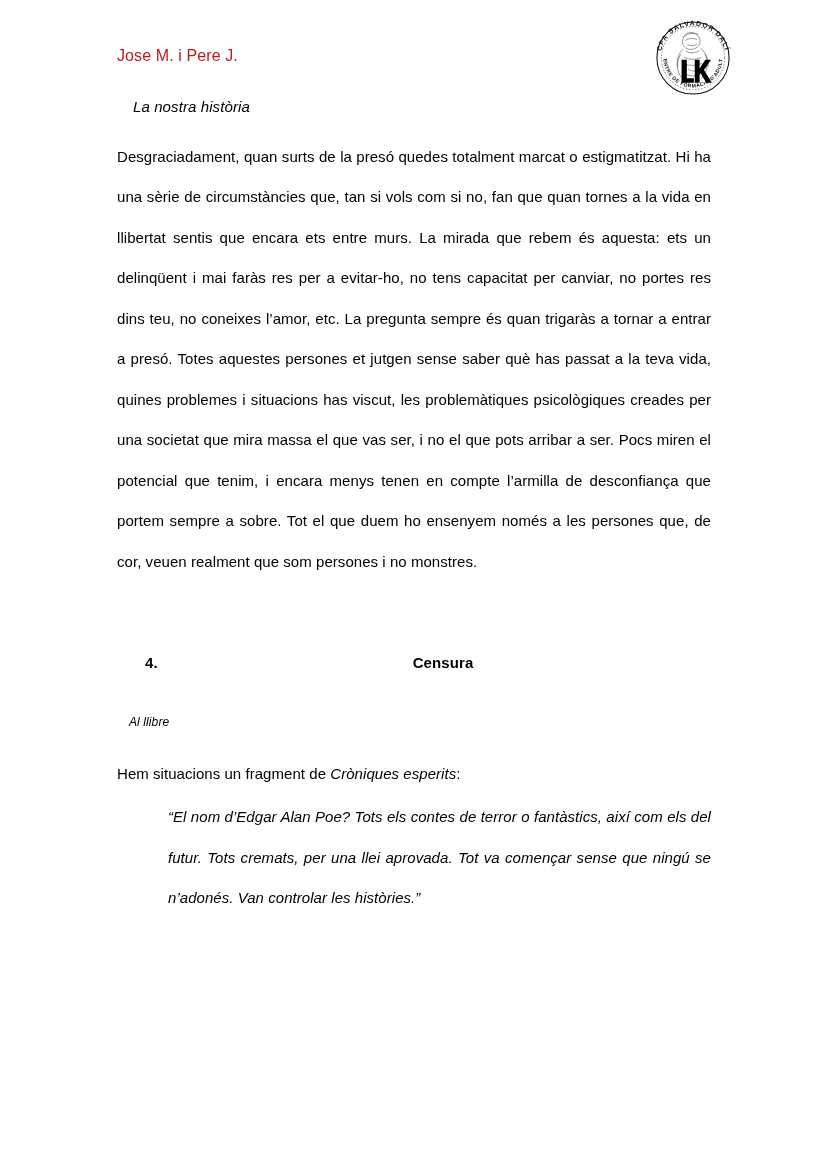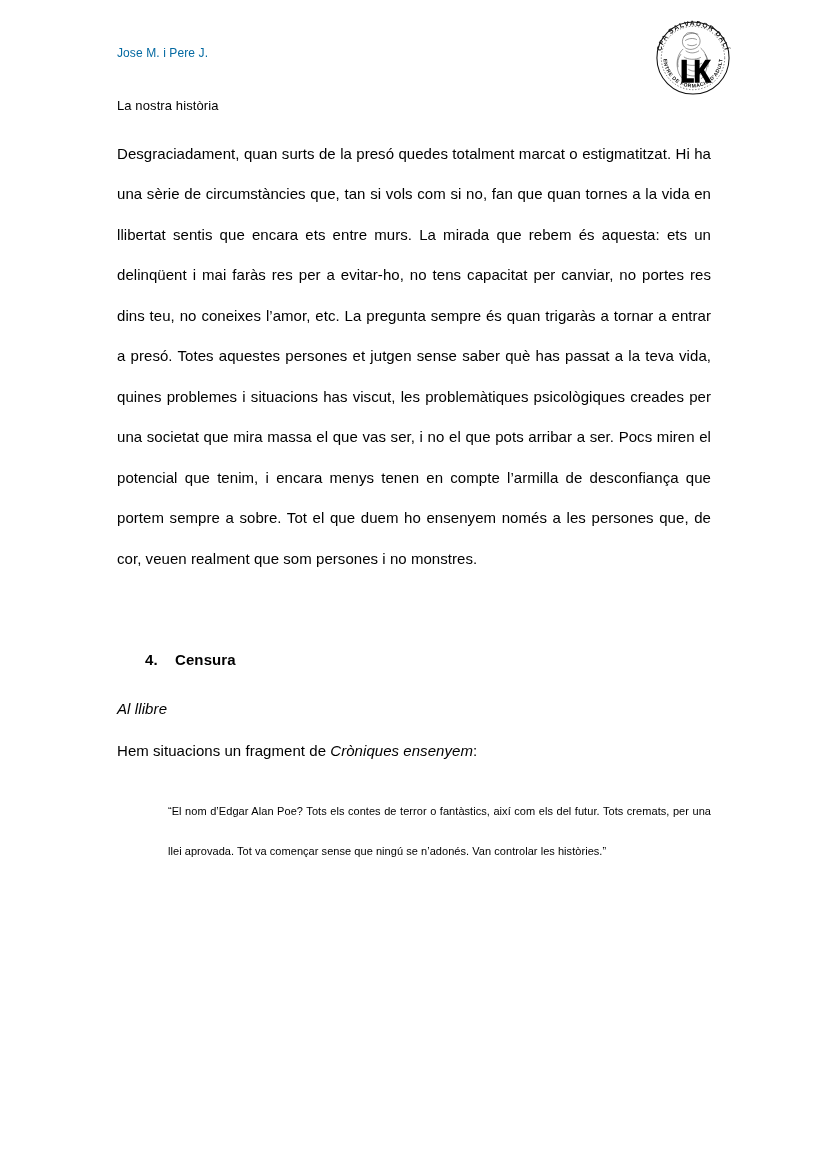--- a/index.html
+++ b/index.html
@@ -26,23 +26,23 @@
   
   .header {
     position: absolute;
     top: 46px;
     left: 117px;
     right: 84px;
     height: 30px;
   }
 
   .header-author {
-    font-size: 12px;
+    font-size: 16px;
     line-height: 1.2;
-    color: #0369a1;
+    color: #b91c1c;
     letter-spacing: 0.1px;
   }
 
   
   .stamp {
     position: absolute;
     top: 14px;
     right: 89px;
     width: 88px;
     height: 88px;
@@ -56,23 +56,24 @@
 
   
   .content {
     position: absolute;
     top: 96px;
     left: 117px;
     width: 594px;
   }
 
   .subhead {
-    font-size: 13px;
+    font-style: italic;
+    font-size: 15px;
     line-height: 1.5;
-    margin: 0 0 18px 0;
+    margin: 0 0 18px 16px;
     letter-spacing: 0.1px;
   }
 
   p.body-par {
     margin: 0 0 14px 0;
     font-size: 15px;
     line-height: 40.5px;
     text-align: justify;
     text-justify: inter-word;
     letter-spacing: 0.05px;
@@ -96,51 +97,53 @@
   }
 
   .section-heading .num {
     width: 30px;
     flex: 0 0 30px;
     margin-left: 28px;
   }
 
   .section-heading .title {
     flex: 1 1 auto;
+    text-align: center;
   }
 
   .sub-italic {
     font-style: italic;
-    font-size: 15px;
+    font-size: 12px;
     line-height: 1.5;
-    margin: 0;
+    margin: 12px;
     letter-spacing: 0.1px;
   }
 
   .intro-line {
     font-size: 15px;
     line-height: 1.5;
     margin: 0;
     letter-spacing: 0.05px;
   }
 
   .intro-line em {
     font-style: italic;
   }
 
   blockquote.quote {
-    margin: 16px;
+    margin: 0;
     padding: 0;
     margin-left: 51px;
     width: 543px;
-    font-size: 11px;
+    font-size: 15px;
     line-height: 40.5px;
     text-align: justify;
     text-justify: inter-word;
     letter-spacing: 0.05px;
+    font-style: italic;
   }
 
   .spacer-lg { height: 56px; }
   .spacer-md { height: 27px; }
   .spacer-sm { height: 20px; }
   .spacer-xs { height: 12px; }
 </style>
 </head>
 <body>
 
@@ -207,21 +210,21 @@
       <span class="title">Censura</span>
     </div>
 
     <div class="spacer-md"></div>
 
     <div class="sub-italic">Al llibre</div>
 
     <div class="spacer-sm"></div>
 
     <p class="intro-line">
-      <span>Hem situacions un fragment de </span><em>Cròniques ensenyem</em><span>:</span>
+      <span>Hem situacions un fragment de </span><em>Cròniques esperits</em><span>:</span>
     </p>
 
     <div class="spacer-xs"></div>
 
     <blockquote class="quote">“El nom d’Edgar Alan Poe? Tots els contes de terror o fantàstics, així com els del futur. Tots cremats, per una llei aprovada. Tot va començar sense que ningú se n’adonés. Van controlar les històries.”</blockquote>
 
   </div>
 </div>
 
 </body></html>

